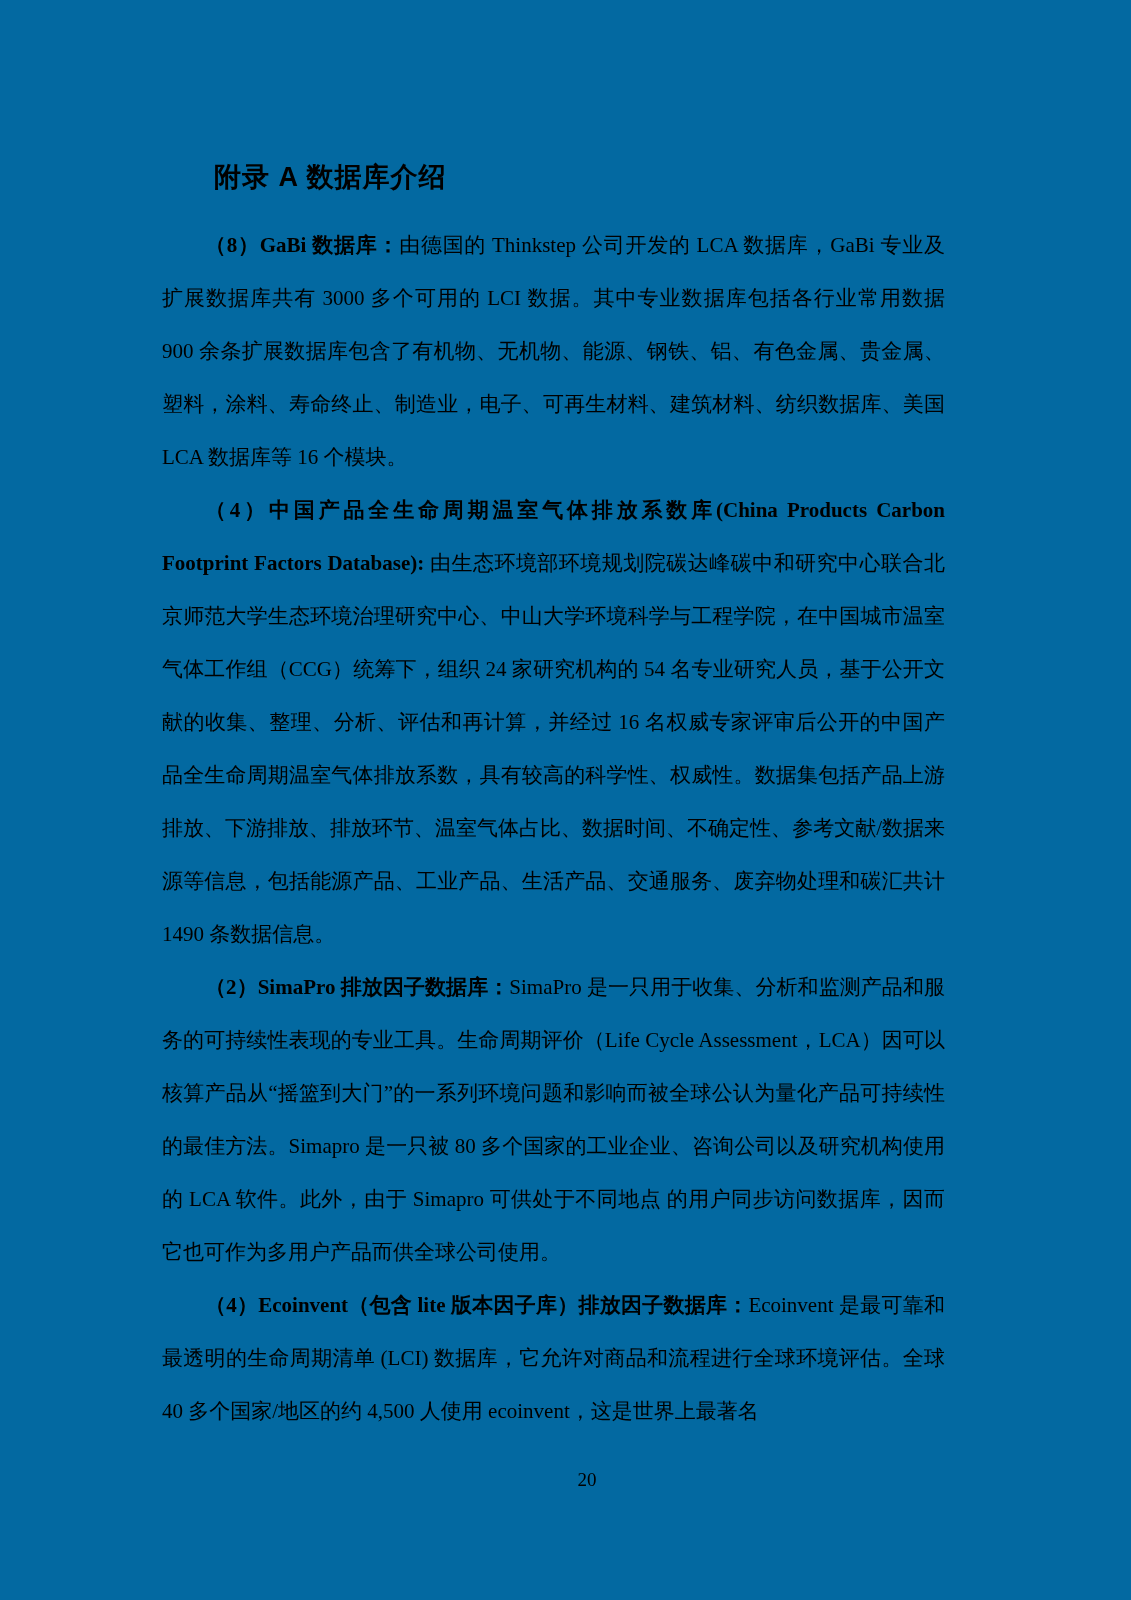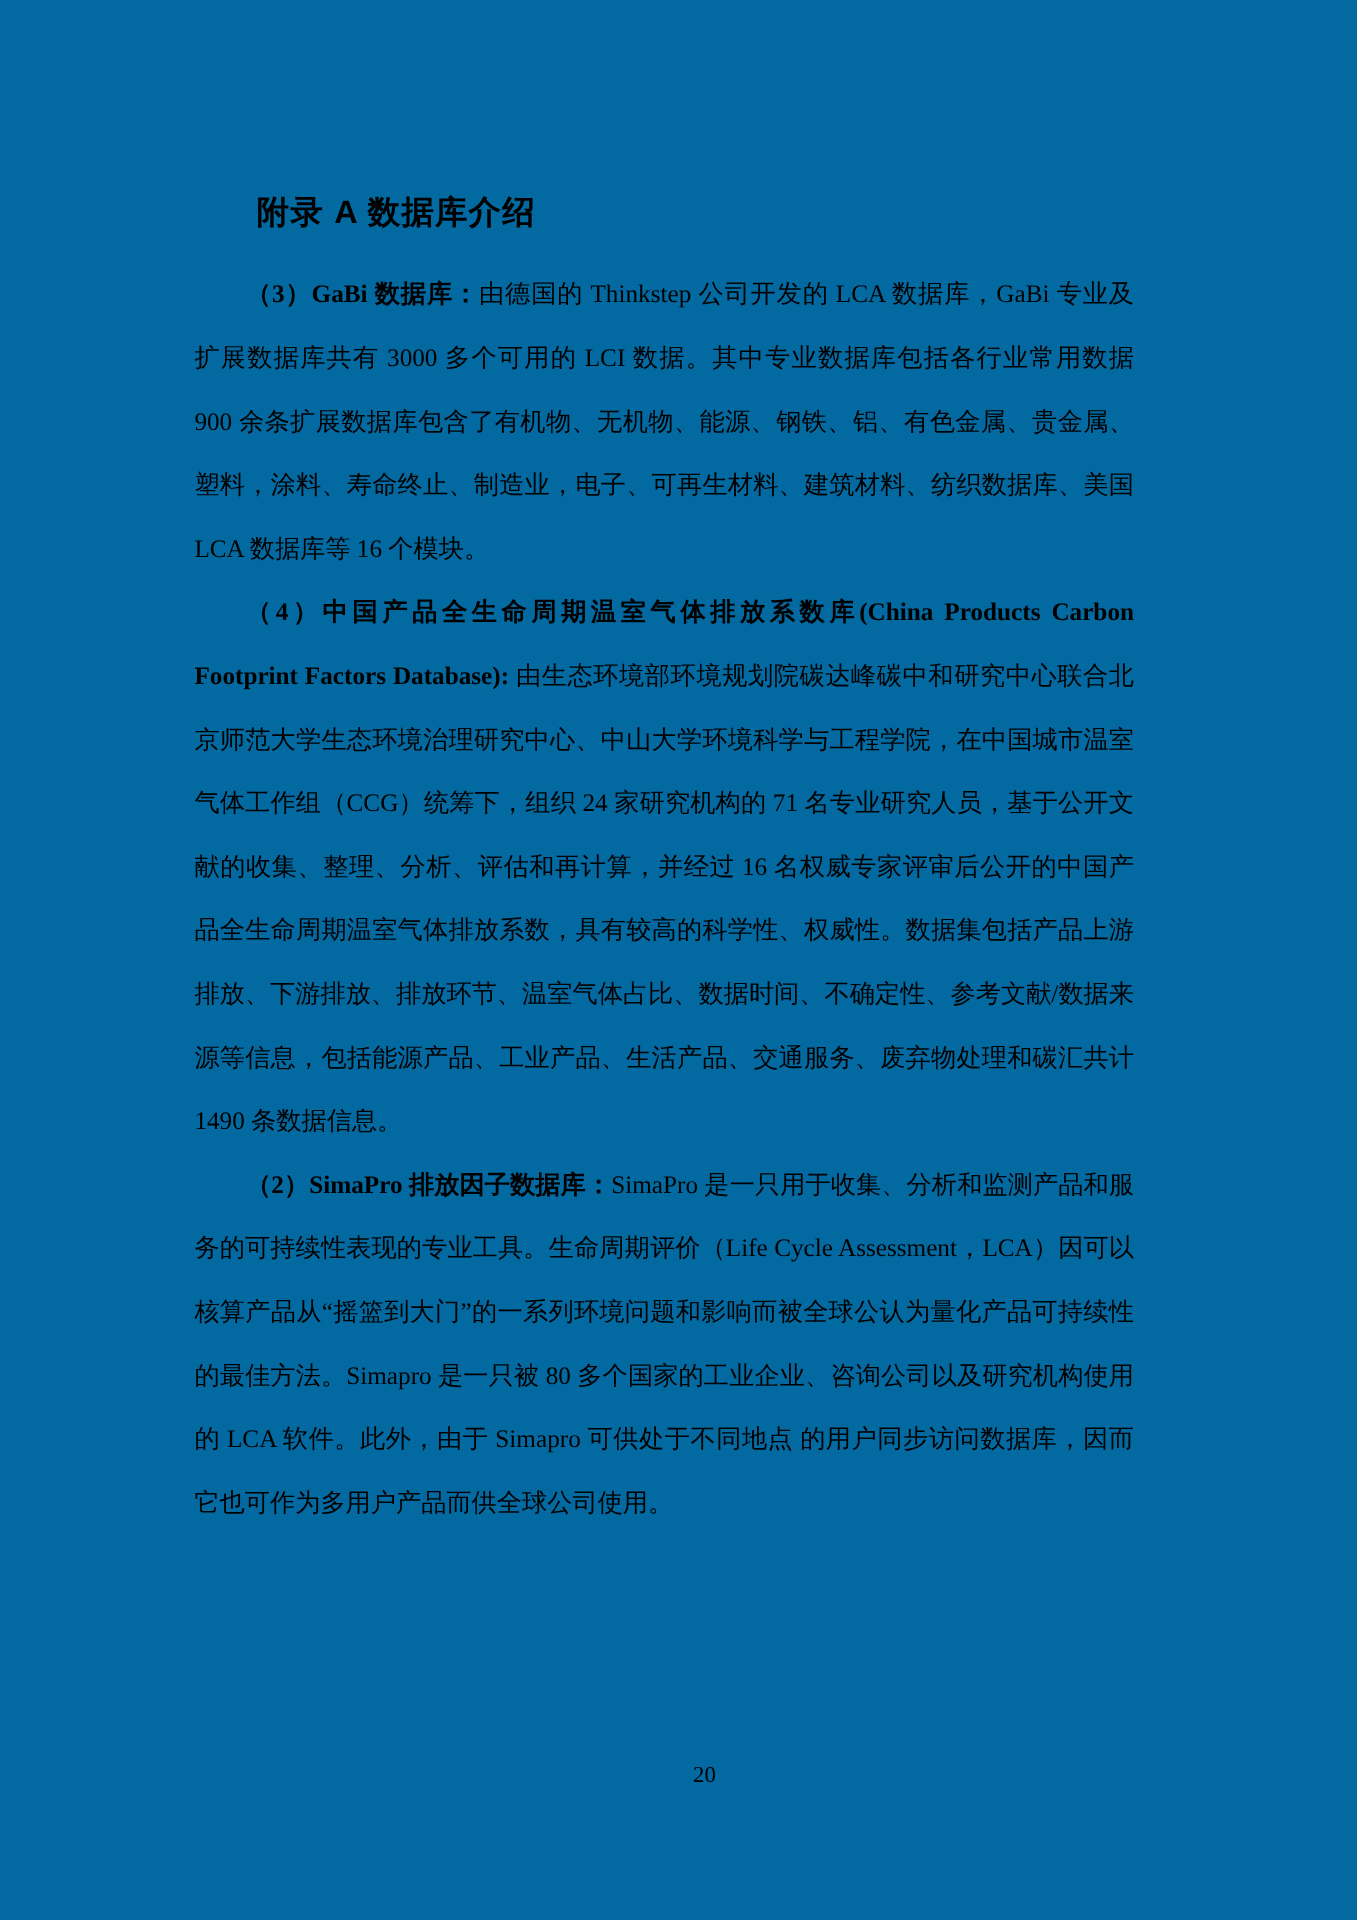--- a/index.html
+++ b/index.html
@@ -57,23 +57,24 @@
   }
 </style>
 </head>
 <body>
 
 <div class="page">
   <div class="content">
 
     <h1 class="doc-title">附录 A 数据库介绍</h1>
 
-    <p class="para"><b class="lead">（3）GaBi 数据库：</b><span>由德国的 Thinkstep 公司开发的 LCA 数据库，GaBi 专业及扩展数据库共有 3000 多个可用的 LCI 数据。其中专业数据库包括各行业常用数据 900 余条扩展数据库包含了有机物、无机物、能源、钢铁、铝、有色金属、贵金属、塑料，涂料、寿命终止、制造业，电子、可再生材料、建筑材料、纺织数据库、美国 LCA 数据库等 16 个模块。</span></p>
+    <p class="para"><b class="lead">（8）GaBi 数据库：</b><span>由德国的 Thinkstep 公司开发的 LCA 数据库，GaBi 专业及扩展数据库共有 3000 多个可用的 LCI 数据。其中专业数据库包括各行业常用数据 900 余条扩展数据库包含了有机物、无机物、能源、钢铁、铝、有色金属、贵金属、塑料，涂料、寿命终止、制造业，电子、可再生材料、建筑材料、纺织数据库、美国 LCA 数据库等 16 个模块。</span></p>
 
-    <p class="para"><b class="lead">（4）中国产品全生命周期温室气体排放系数库(China Products Carbon Footprint Factors Database): </b><span>由生态环境部环境规划院碳达峰碳中和研究中心联合北京师范大学生态环境治理研究中心、中山大学环境科学与工程学院，在中国城市温室气体工作组（CCG）统筹下，组织 24 家研究机构的 71 名专业研究人员，基于公开文献的收集、整理、分析、评估和再计算，并经过 16 名权威专家评审后公开的中国产品全生命周期温室气体排放系数，具有较高的科学性、权威性。数据集包括产品上游排放、下游排放、排放环节、温室气体占比、数据时间、不确定性、参考文献/数据来源等信息，包括能源产品、工业产品、生活产品、交通服务、废弃物处理和碳汇共计 1490 条数据信息。</span></p>
+    <p class="para"><b class="lead">（4）中国产品全生命周期温室气体排放系数库(China Products Carbon Footprint Factors Database): </b><span>由生态环境部环境规划院碳达峰碳中和研究中心联合北京师范大学生态环境治理研究中心、中山大学环境科学与工程学院，在中国城市温室气体工作组（CCG）统筹下，组织 24 家研究机构的 54 名专业研究人员，基于公开文献的收集、整理、分析、评估和再计算，并经过 16 名权威专家评审后公开的中国产品全生命周期温室气体排放系数，具有较高的科学性、权威性。数据集包括产品上游排放、下游排放、排放环节、温室气体占比、数据时间、不确定性、参考文献/数据来源等信息，包括能源产品、工业产品、生活产品、交通服务、废弃物处理和碳汇共计 1490 条数据信息。</span></p>
 
     <p class="para"><b class="lead">（2）SimaPro 排放因子数据库：</b><span>SimaPro 是一只用于收集、分析和监测产品和服务的可持续性表现的专业工具。生命周期评价（Life Cycle Assessment，LCA）因可以核算产品从“摇篮到大门”的一系列环境问题和影响而被全球公认为量化产品可持续性的最佳方法。Simapro 是一只被 80 多个国家的工业企业、咨询公司以及研究机构使用的 LCA 软件。此外，由于 Simapro 可供处于不同地点 的用户同步访问数据库，因而它也可作为多用户产品而供全球公司使用。</span></p>
 
+    <p class="para"><b class="lead">（4）Ecoinvent（包含 lite 版本因子库）排放因子数据库：</b><span>Ecoinvent 是最可靠和最透明的生命周期清单 (LCI) 数据库，它允许对商品和流程进行全球环境评估。全球 40 多个国家/地区的约 4,500 人使用 ecoinvent，这是世界上最著名</span></p>
 
   </div>
 
   <div class="page-number">20</div>
 </div>
 
 </body></html>

